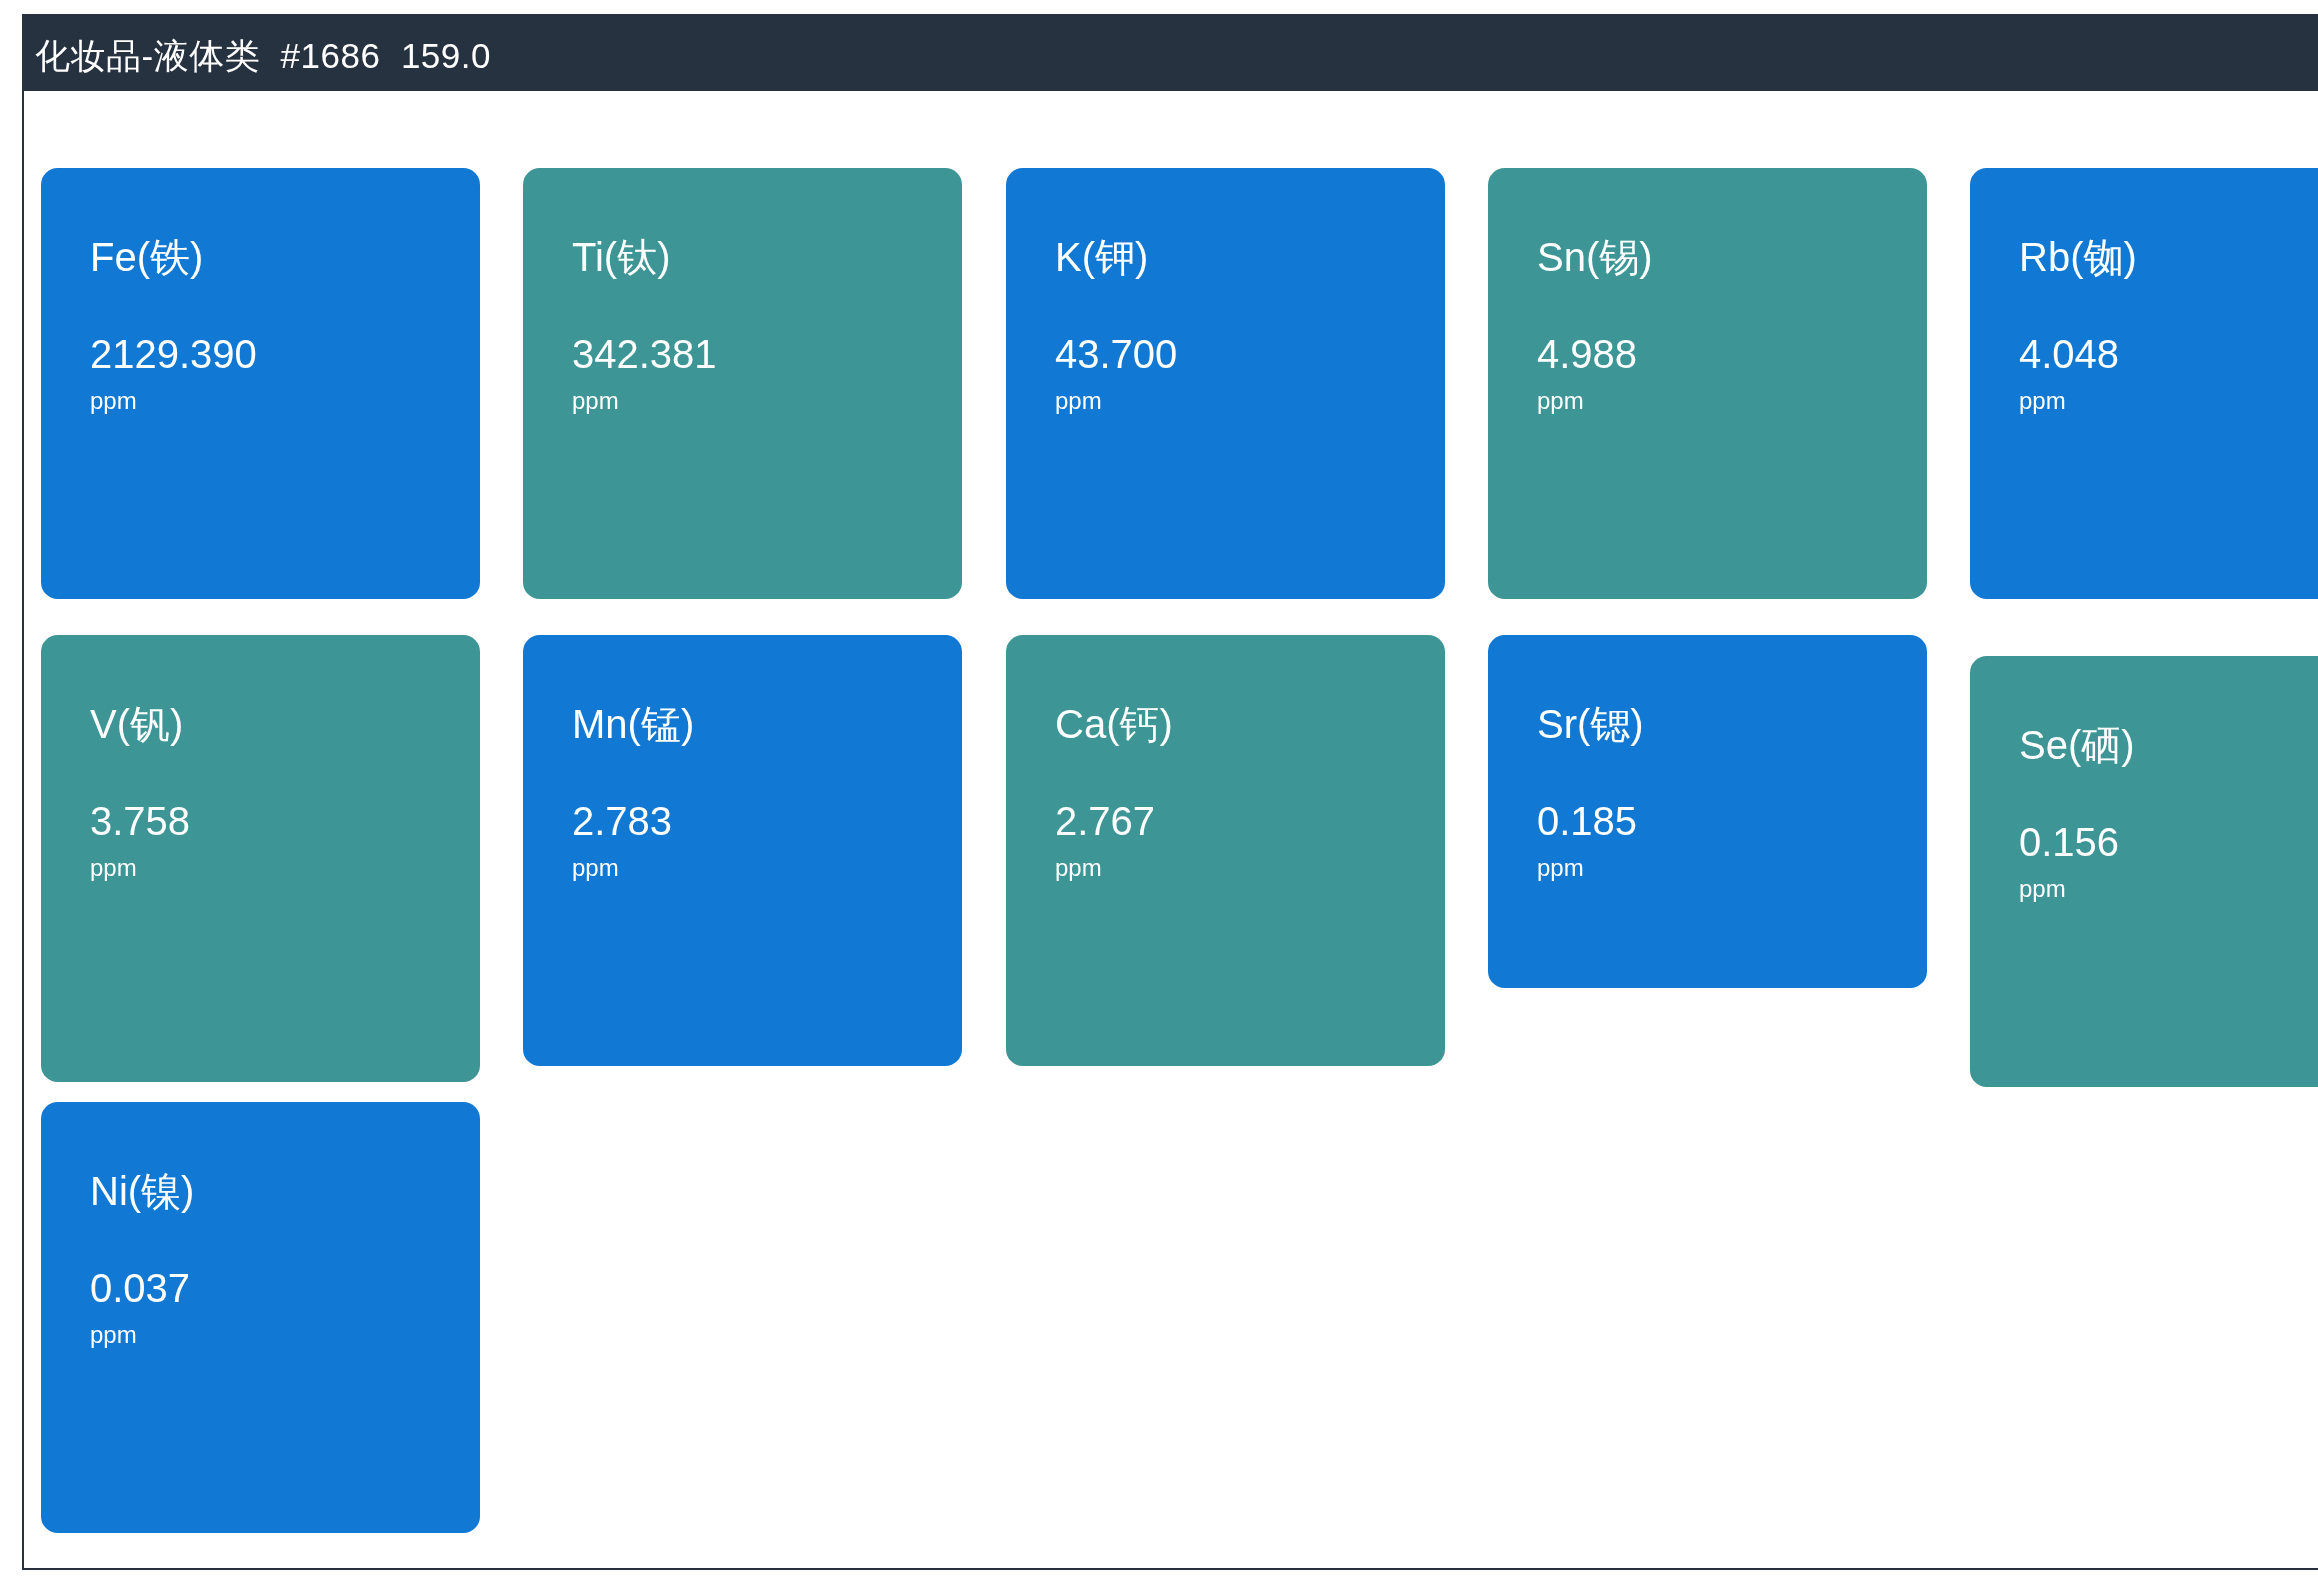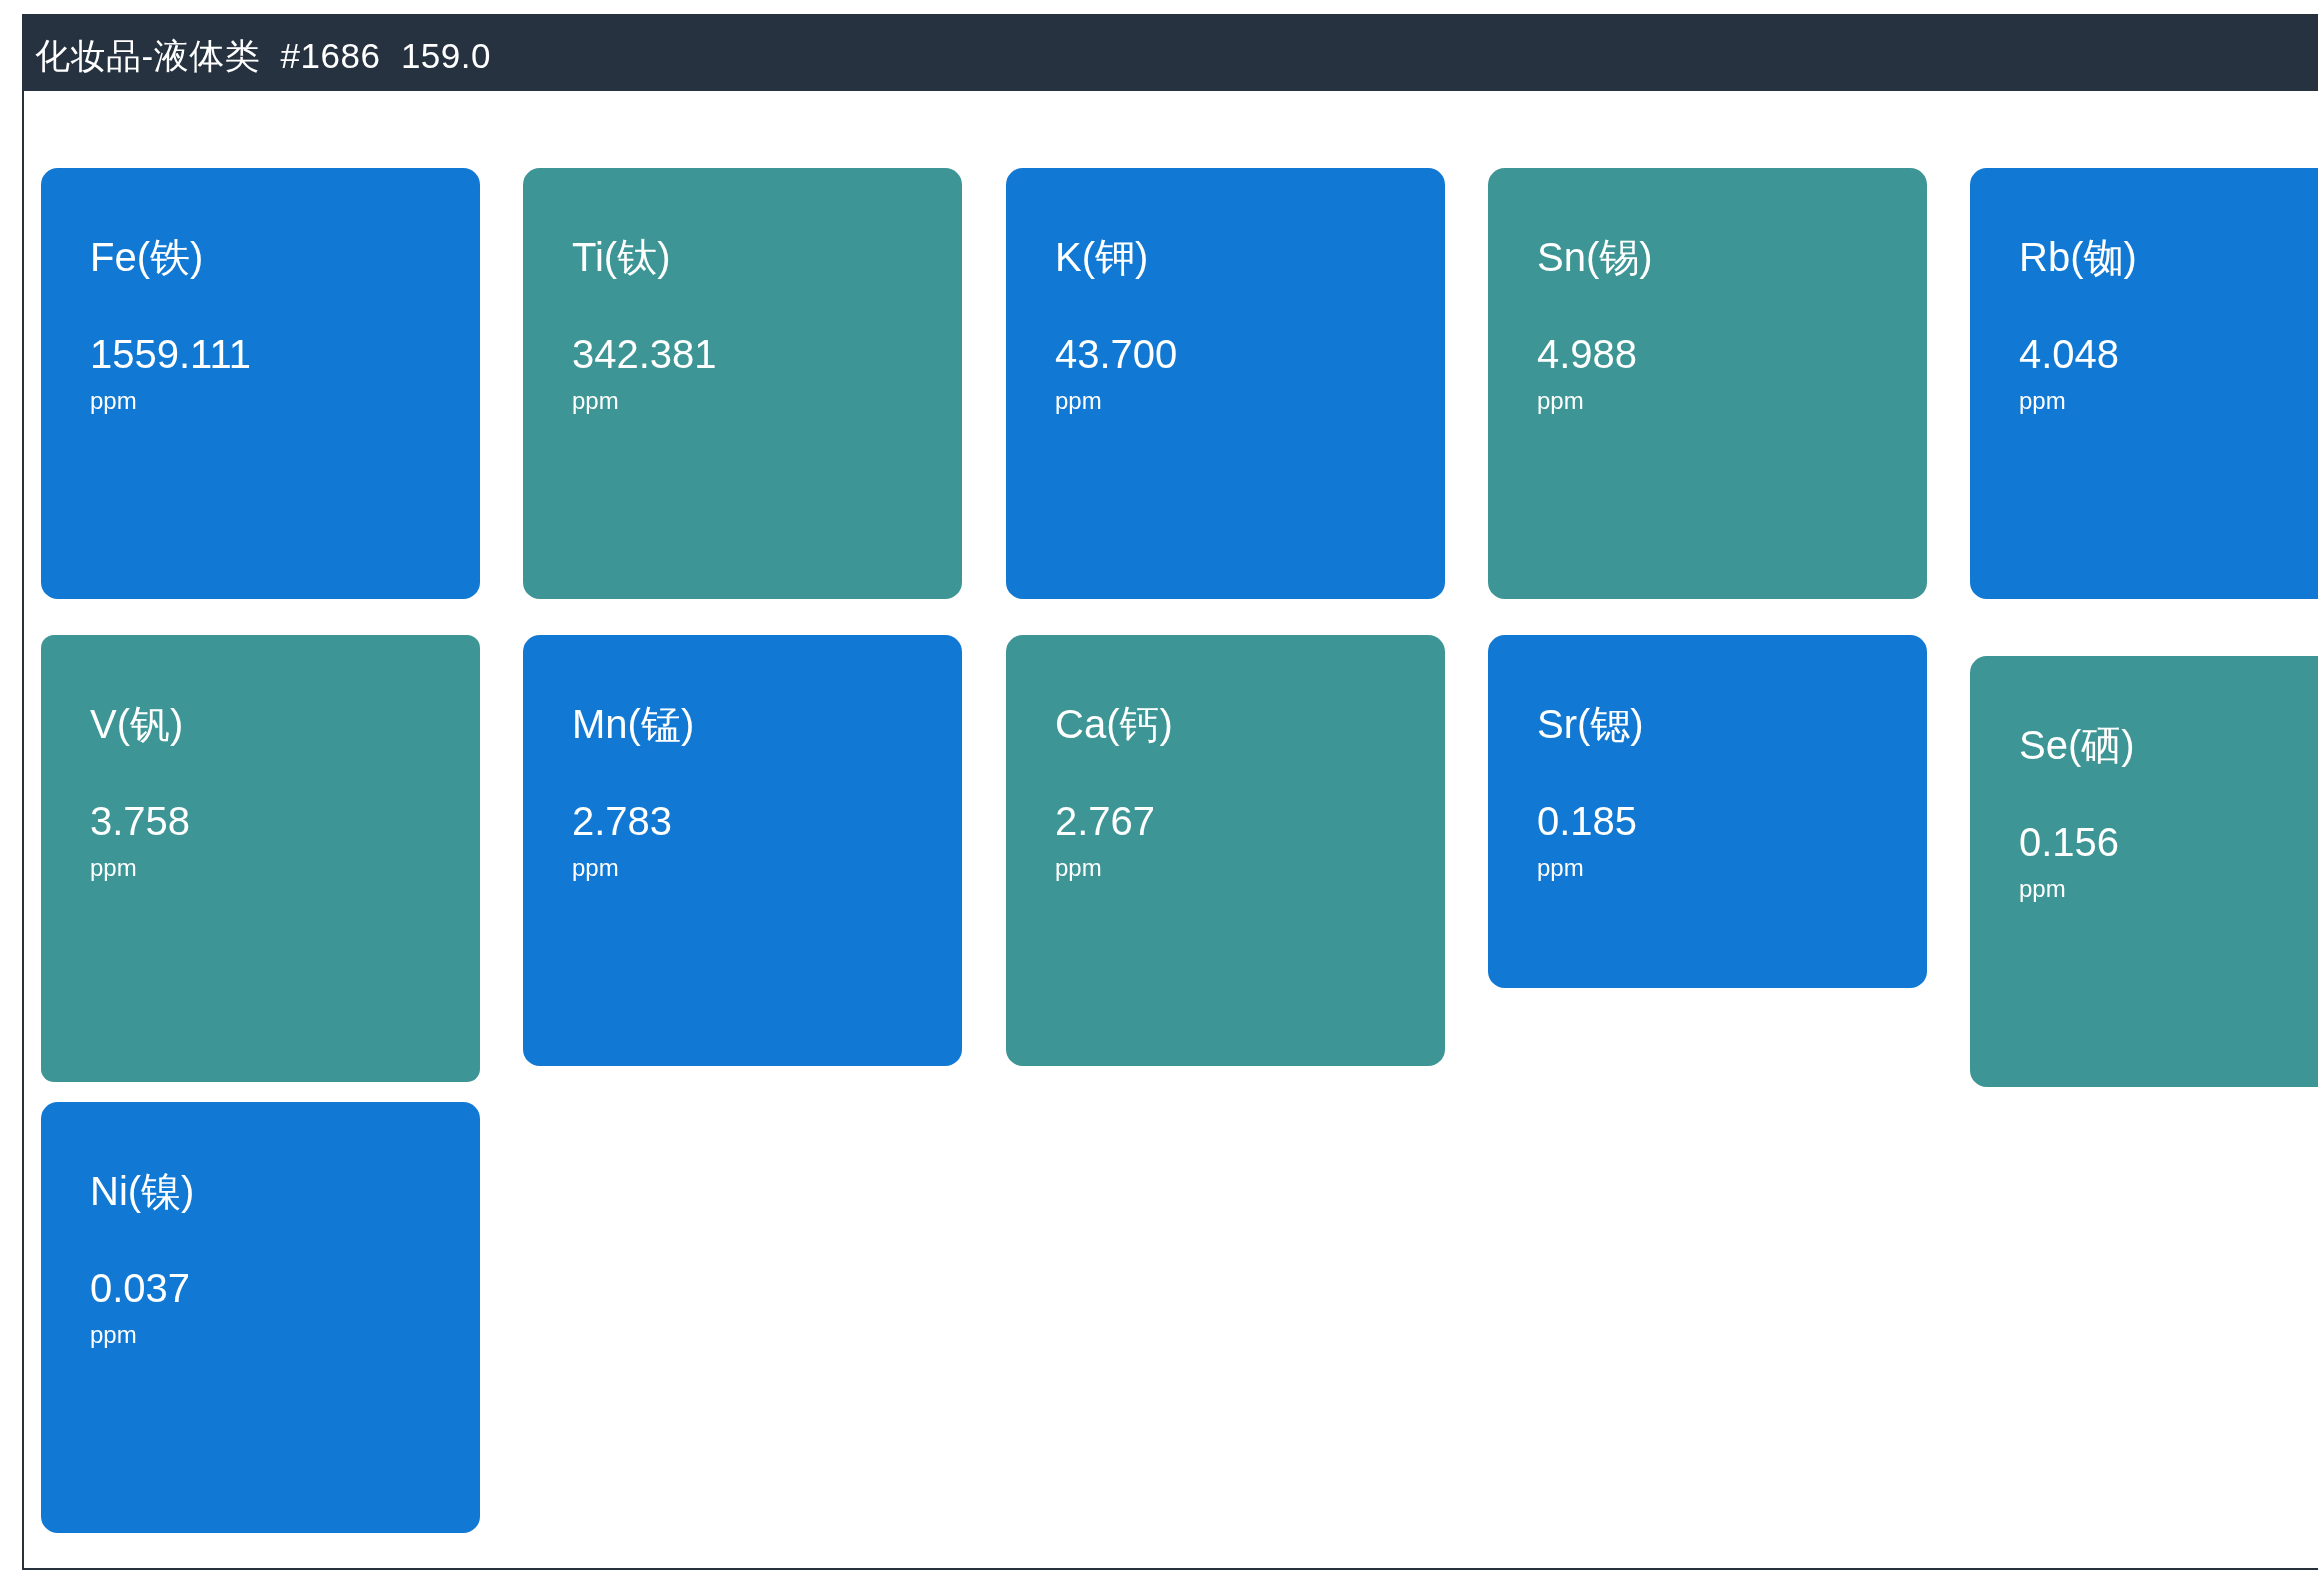--- a/index.html
+++ b/index.html
@@ -119,21 +119,21 @@
 
     <div class="header-bar">
       <div class="header-title">化妆品-液体类  #1686  159.0</div>
     </div>
 
     <div class="cards-area">
 
       <div class="element-card card-blue" style="left:17px; top:77px; width:439px; height:431px;">
         <div class="card-inner">
           <div class="card-element-name">Fe(铁)</div>
-          <div class="card-value">1559.111</div>
+          <div class="card-value">2129.390</div>
           <div class="card-unit">ppm</div>
         </div>
       </div>
 
       <div class="element-card card-teal" style="left:499px; top:77px; width:439px; height:431px;">
         <div class="card-inner">
           <div class="card-element-name">Ti(钛)</div>
           <div class="card-value">342.381</div>
           <div class="card-unit">ppm</div>
         </div>
@@ -156,21 +156,21 @@
       </div>
 
       <div class="element-card card-blue" style="left:1946px; top:77px; width:439px; height:431px;">
         <div class="card-inner">
           <div class="card-element-name">Rb(铷)</div>
           <div class="card-value">4.048</div>
           <div class="card-unit">ppm</div>
         </div>
       </div>
 
-      <div class="element-card card-teal" style="left:17px; top:544px; width:439px; height:447px;border-radius:13px;">
+      <div class="element-card card-teal" style="left:17px; top:544px; width:439px; height:447px;">
         <div class="card-inner">
           <div class="card-element-name">V(钒)</div>
           <div class="card-value">3.758</div>
           <div class="card-unit">ppm</div>
         </div>
       </div>
 
       <div class="element-card card-blue" style="left:499px; top:544px; width:439px; height:431px;">
         <div class="card-inner">
           <div class="card-element-name">Mn(锰)</div>

